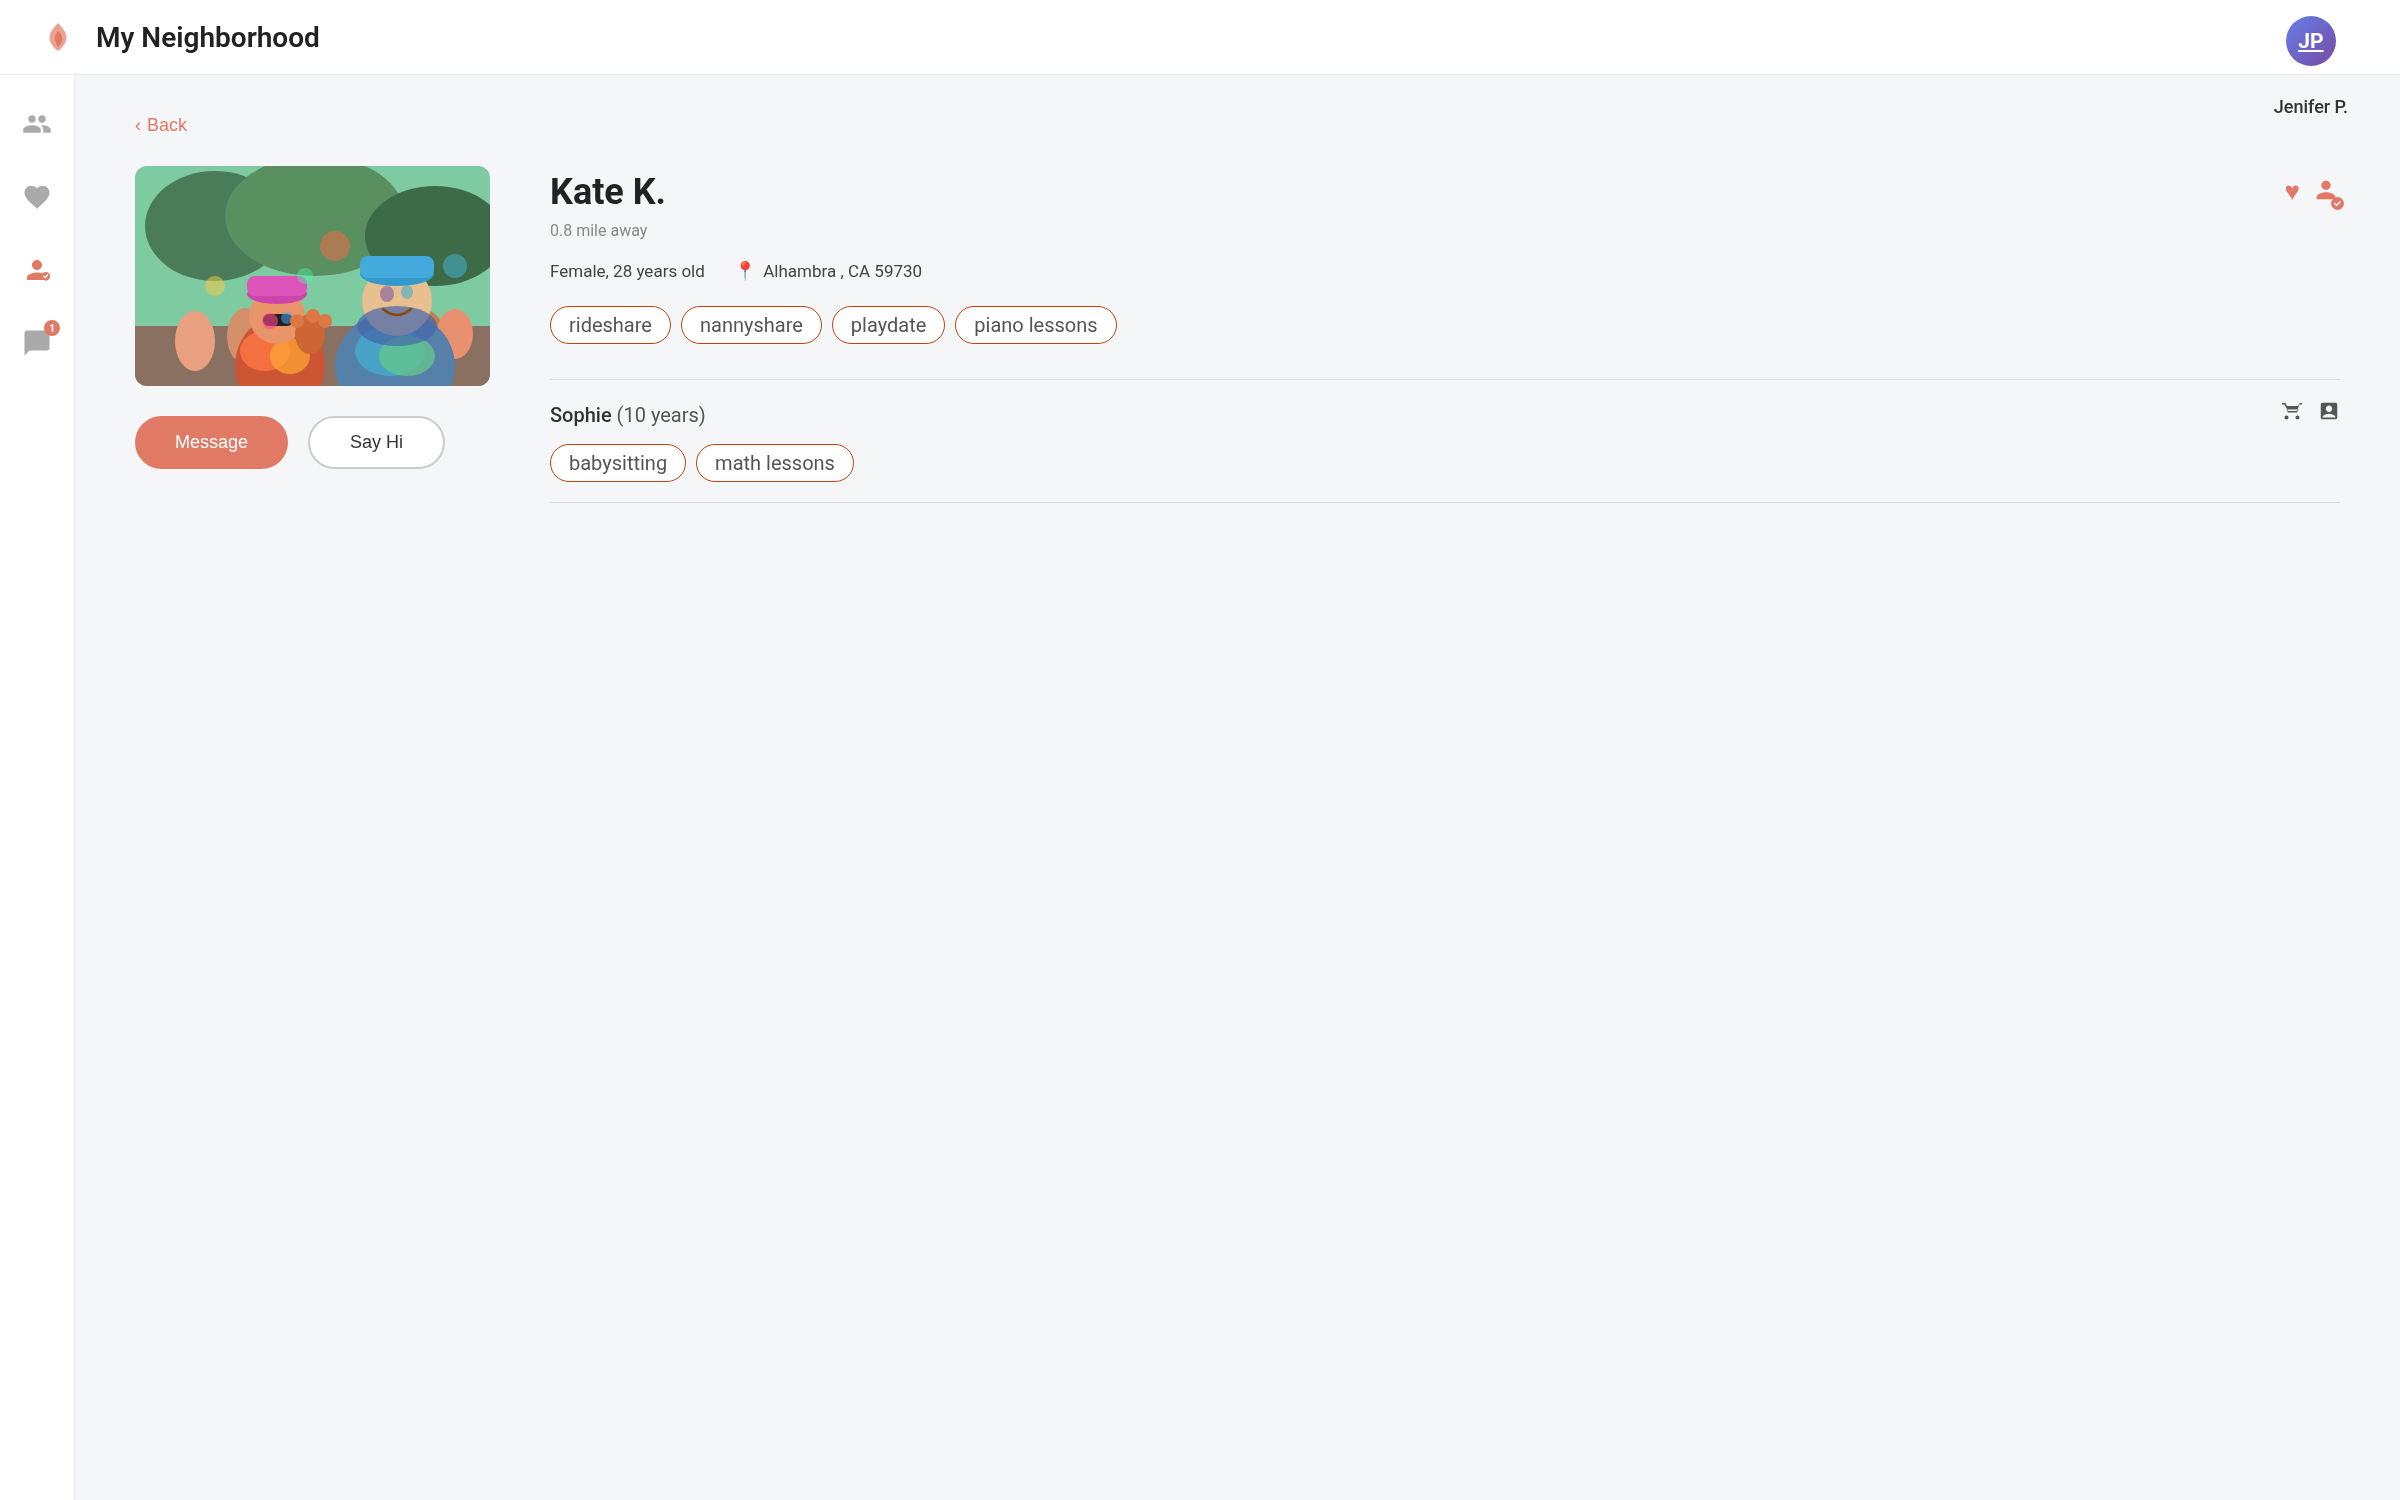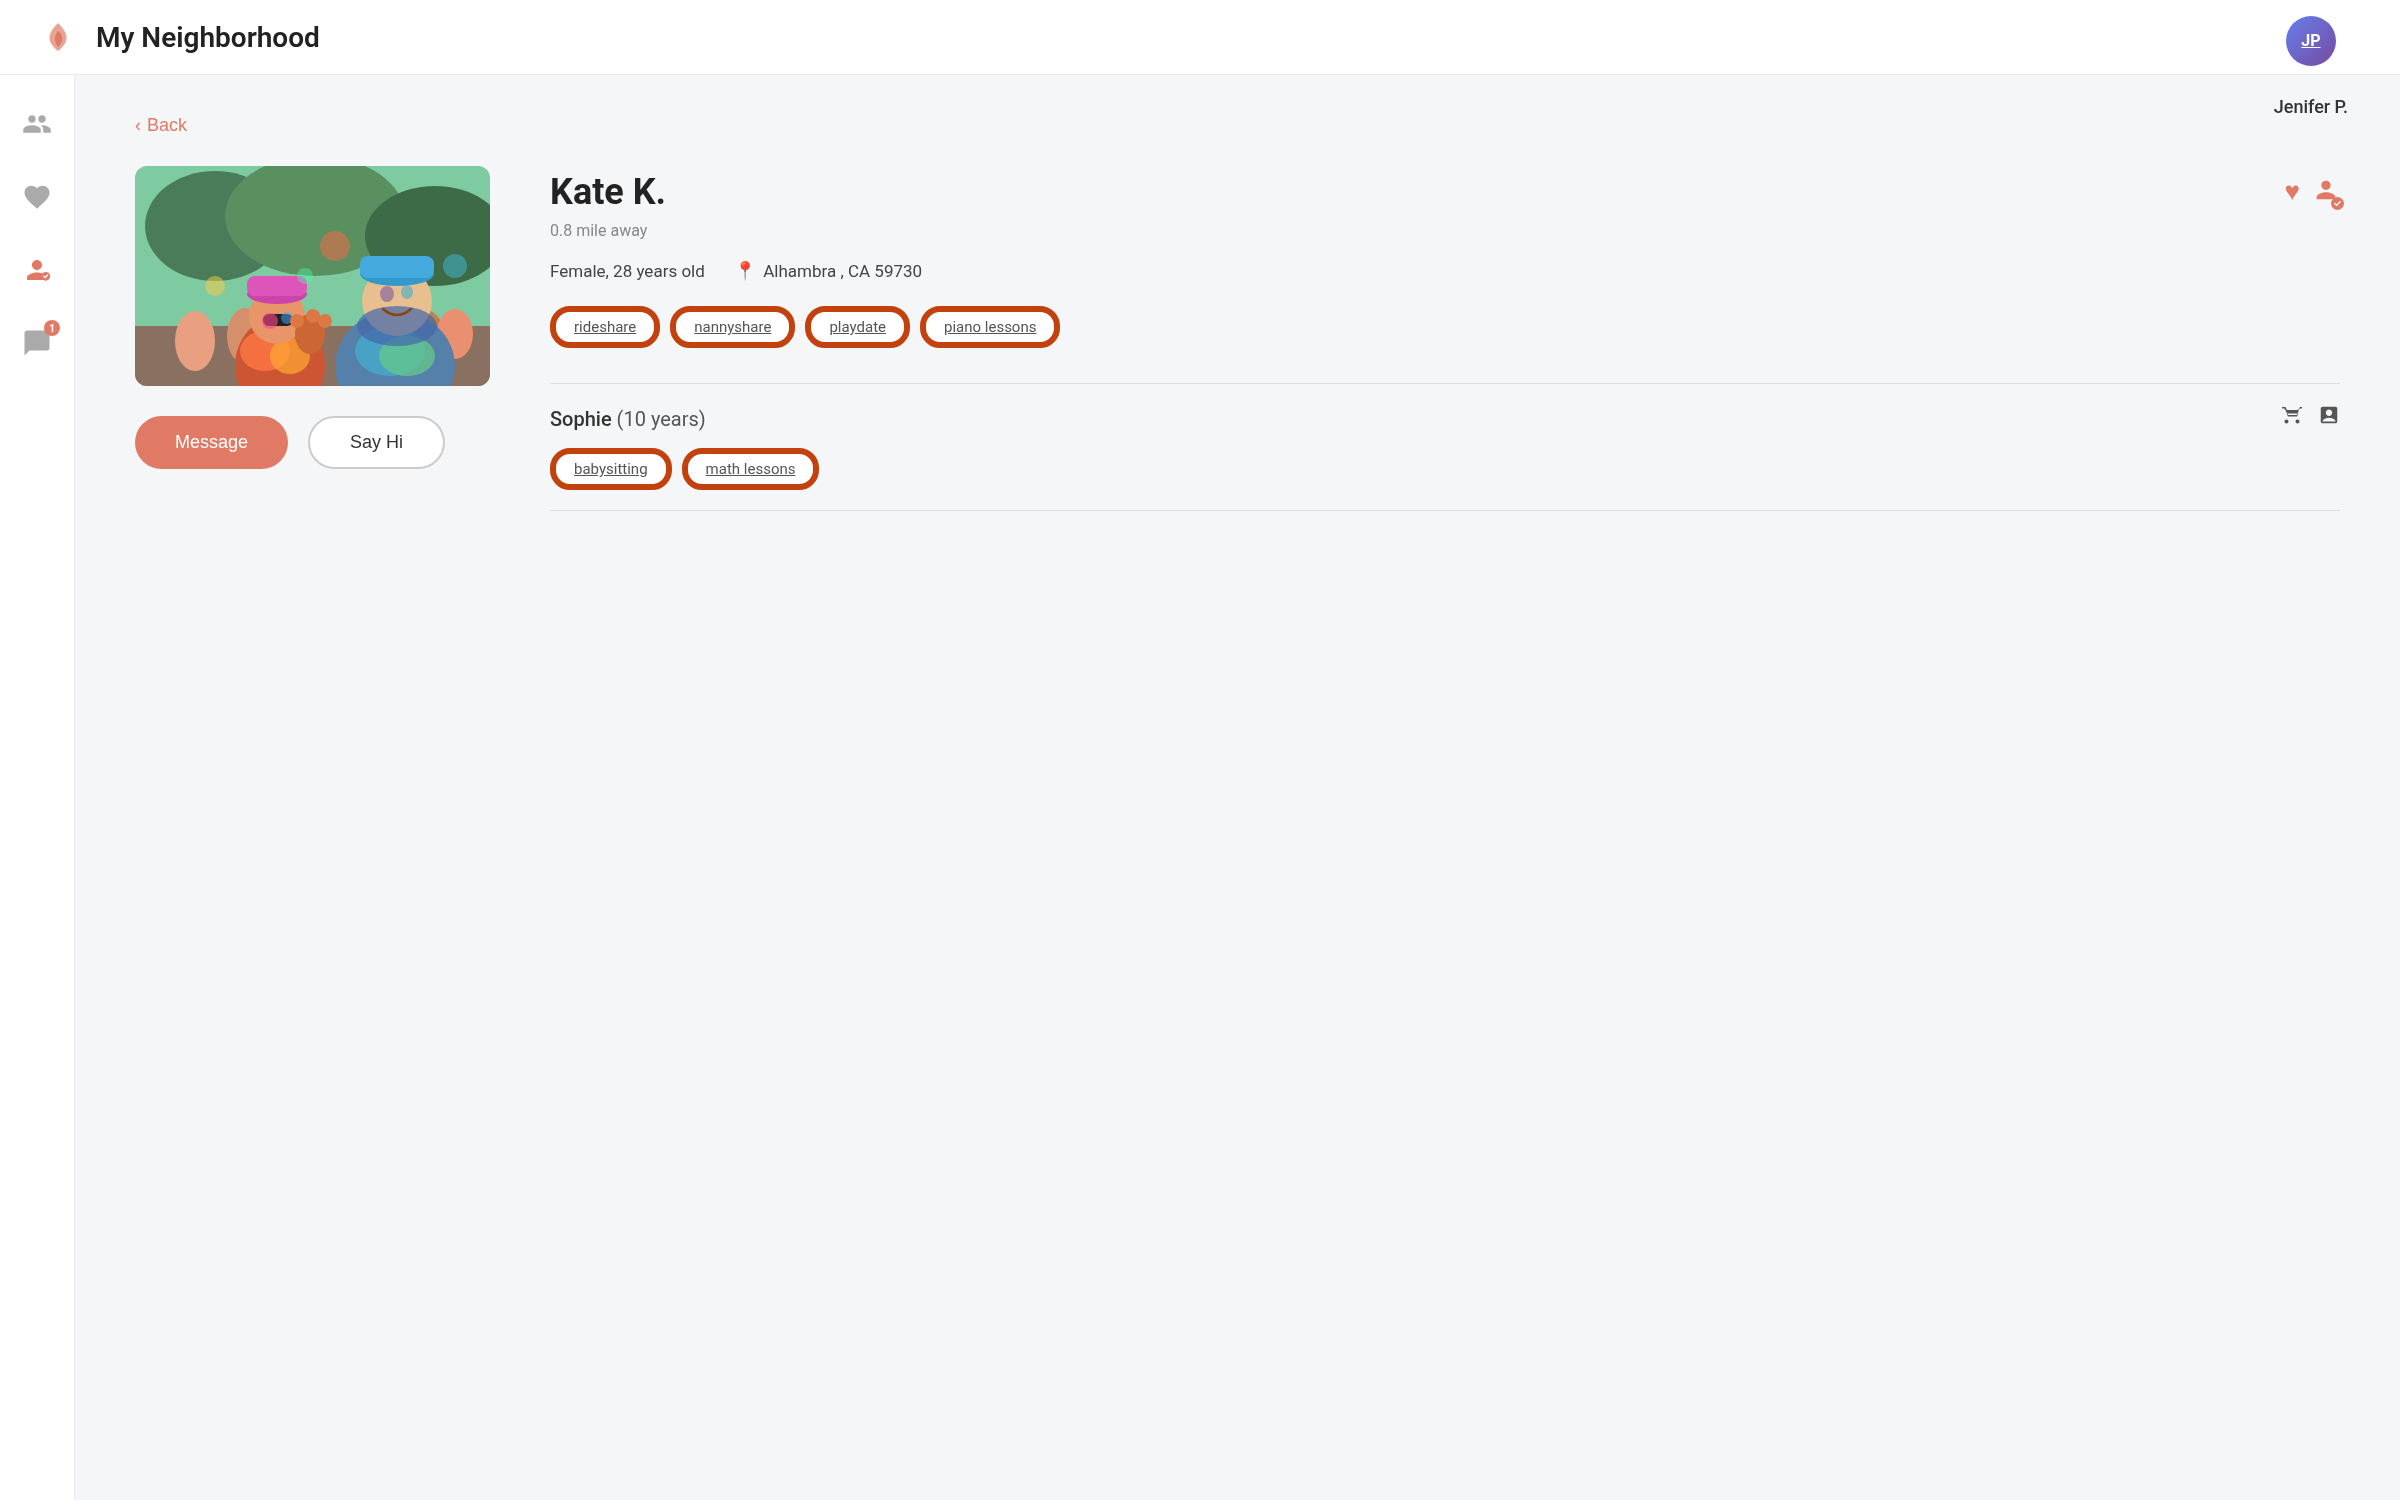--- a/index.html
+++ b/index.html
@@ -229,27 +229,26 @@
       font-size: 18px;
     }
 
     .tags-row {
       display: flex;
       flex-wrap: wrap;
       gap: 10px;
       margin-bottom: 35px;
     }
     .tag {
-      border: 6px solid #c2410c;
+      border: 1px solid #c2410c;
       border-radius: 20px;
       padding: 6px 18px;
-      font-size: 15px;
+      font-size: 20px;
       color: #555;
       background: #fff;
-      text-decoration: underline;
     }
 
     .section-title {
       font-size: 28px;
       font-weight: 600;
       color: #222;
       margin-bottom: 20px;
     }
     .divider {
       border: none;
@@ -290,21 +289,21 @@
     
     .avatar-placeholder {
       width: 50px;
       height: 50px;
       border-radius: 50%;
       background: linear-gradient(135deg, #667eea 0%, #764ba2 100%);
       display: flex;
       align-items: center;
       justify-content: center;
       color: white;
-      font-size: 16px;
+      font-size: 21px;
       font-weight: bold;
       overflow: hidden;
       text-decoration: underline;
     }
   </style>
 </head>
 <body>
 
 <header class="header">
   <div class="header-logo">

